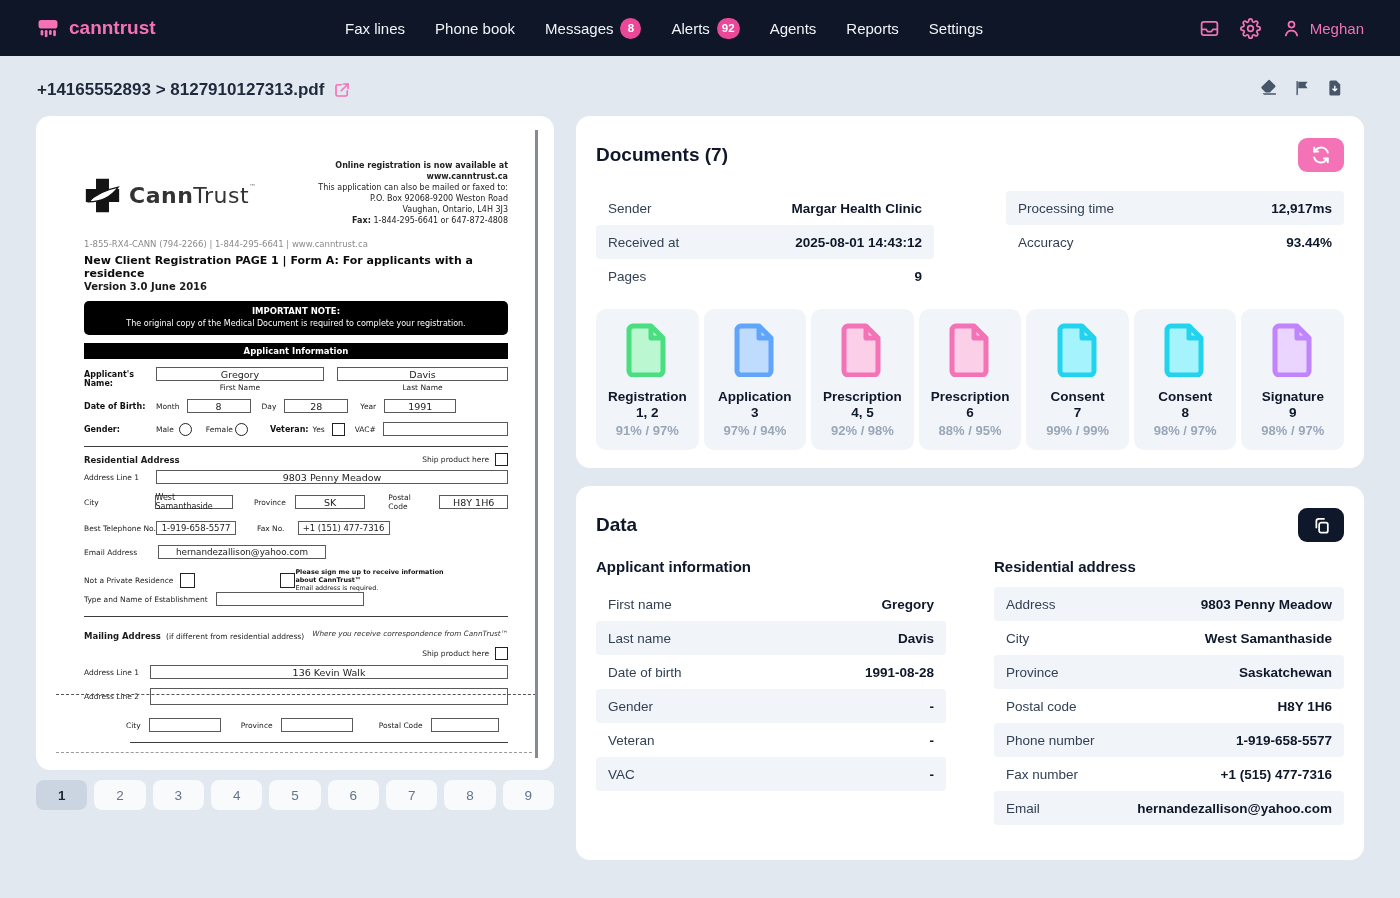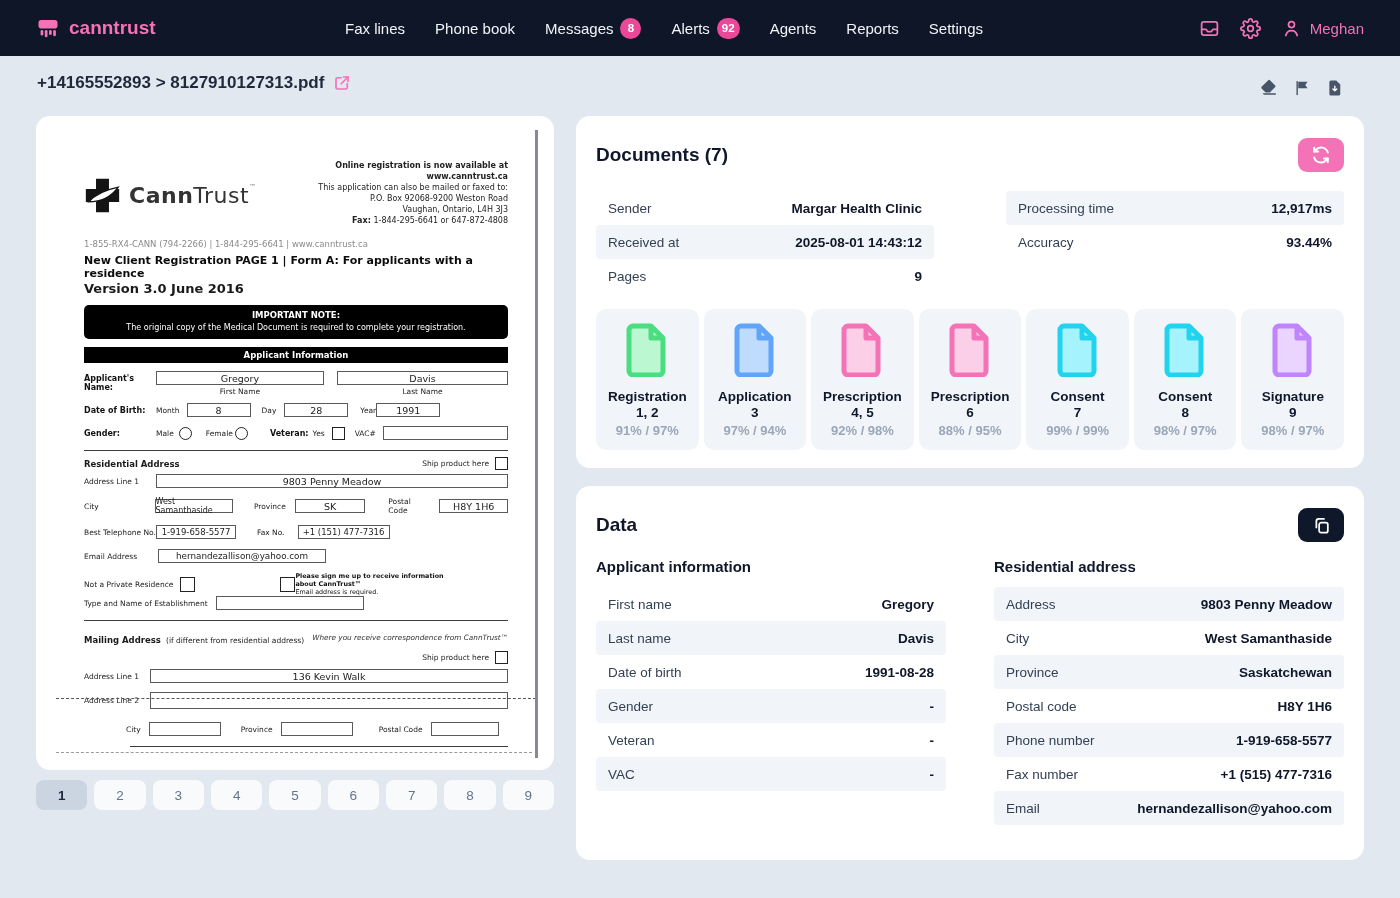--- a/index.html
+++ b/index.html
@@ -15,41 +15,41 @@
   .brand { display:flex; align-items:center; gap:9px; color:#f472b6; font-weight:bold; font-size:19px; cursor:pointer; }
   .nav-menu { position:absolute; left:345px; display:flex; gap:30px; align-items:center; }
   .nav-item { color:#f1f5f9; font-size:15px; display:flex; align-items:center; gap:7px; cursor:pointer; white-space:nowrap; }
   .badge { background:#ec4899; color:#fff; font-size:11.5px; font-weight:bold; border-radius:999px;
            min-width:21px; height:21px; display:flex; align-items:center; justify-content:center; padding:0 5px; }
   .nav-right { position:absolute; right:36px; display:flex; align-items:center; gap:20px; }
   .nav-right .icon-btn { display:flex; align-items:center; cursor:pointer; }
   .nav-user { display:flex; align-items:center; gap:8px; color:#f472b6; font-size:15px; cursor:pointer; }
 
   
-  .breadcrumb { position:absolute; top:73px; left:37px; font-size:17px; font-weight:bold; color:#1e293b;
+  .breadcrumb { position:absolute; top:80px; left:37px; font-size:17px; font-weight:bold; color:#1e293b;
                 display:flex; align-items:center; gap:9px; }
   .bc-actions { position:absolute; top:78px; right:56px; display:flex; gap:15px; align-items:center; }
   .bc-actions .icon-btn { cursor:pointer; display:flex; }
 
   
   .pdf-card { position:absolute; left:36px; top:116px; width:518px; height:654px; background:#fff; border-radius:14px; }
   .pdf-page { position:absolute; left:20px; top:14px; width:482px; height:628px;
               border-right:3px solid #868b93; padding:30px 0 0 28px; overflow:hidden;
               font-family:"DejaVu Sans", sans-serif; color:#1a1a1a; }
   .pdf-page::after { content:""; position:absolute; left:0; right:3px; bottom:5px; border-top:1.5px dashed #9a9a9a; }
   .pdf-inner { width:424px; position:relative; }
   .pdf-head { display:flex; justify-content:space-between; }
   .pdf-logo { display:flex; align-items:center; gap:8px; margin-top:4px; }
   .pdf-brand { font-size:22px; color:#333; letter-spacing:0.5px; }
   .pdf-brand b { font-weight:bold; } .pdf-brand .tm { font-size:7px; vertical-align:top; color:#777; }
   .pdf-contact { text-align:right; font-size:8px; line-height:11px; color:#222; }
   .pdf-contact .b1 { font-weight:bold; }
   .pdf-phoneline { margin-top:13px; font-size:8.5px; color:#8a8a8a; }
   .pdf-title { margin-top:5px; font-size:11px; font-weight:bold; color:#0c0c0c; }
-  .pdf-version { font-size:13px; font-weight:bold; margin-top:1px; }
+  .pdf-version { font-size:10px; font-weight:bold; margin-top:1px; }
   .pdf-note { margin-top:9px; background:#000; color:#fff; border-radius:5px; text-align:center; padding:5px 8px 7px; }
   .pdf-note .h { font-size:8.5px; font-weight:bold; }
   .pdf-note .b { font-size:8px; margin-top:3px; }
   .pdf-secbar { margin-top:8px; background:#000; color:#fff; text-align:center; font-size:8.5px; font-weight:bold; padding:3px 0; }
   .frow { display:flex; align-items:flex-start; }
   .flabel { font-size:8px; font-weight:bold; color:#111; padding-top:3px; }
   .fsmall { font-size:7.5px; color:#222; padding-top:3px; }
   .fbox { border:1px solid #5a5a5a; height:14px; display:flex; align-items:center; justify-content:center;
           font-size:9.5px; color:#222; background:#fff; }
   .fcaption { text-align:center; font-size:7.5px; margin-top:2px; color:#222; }
@@ -244,21 +244,21 @@
         </div>
       </div>
 
       <div class="frow" style="margin-top:7px; align-items:center;">
         <div class="flabel" style="width:72px; padding-top:0;">Date of Birth:</div>
         <div class="fsmall" style="padding-top:0;">Month</div>
         <div class="fbox" style="width:64px; margin-left:7px;">8</div>
         <div class="fsmall" style="padding-top:0; margin-left:11px;">Day</div>
         <div class="fbox" style="width:64px; margin-left:8px;">28</div>
         <div class="fsmall" style="padding-top:0; margin-left:12px;">Year</div>
-        <div class="fbox" style="width:64px; ">1991</div>
+        <div class="fbox" style="width:72px; margin-left:8px;">1991</div>
       </div>
 
       <div class="frow" style="margin-top:9px; align-items:center;">
         <div class="flabel" style="width:72px; padding-top:0;">Gender:</div>
         <div class="fsmall" style="padding-top:0;">Male</div>
         <span class="circle" style="margin-left:5px;"></span>
         <div class="fsmall" style="padding-top:0; margin-left:14px;">Female</div>
         <span class="circle" style="margin-left:2px;"></span>
         <div class="flabel" style="padding-top:0; margin-left:22px;">Veteran:</div>
         <div class="fsmall" style="padding-top:0; margin-left:4px;">Yes</div>

